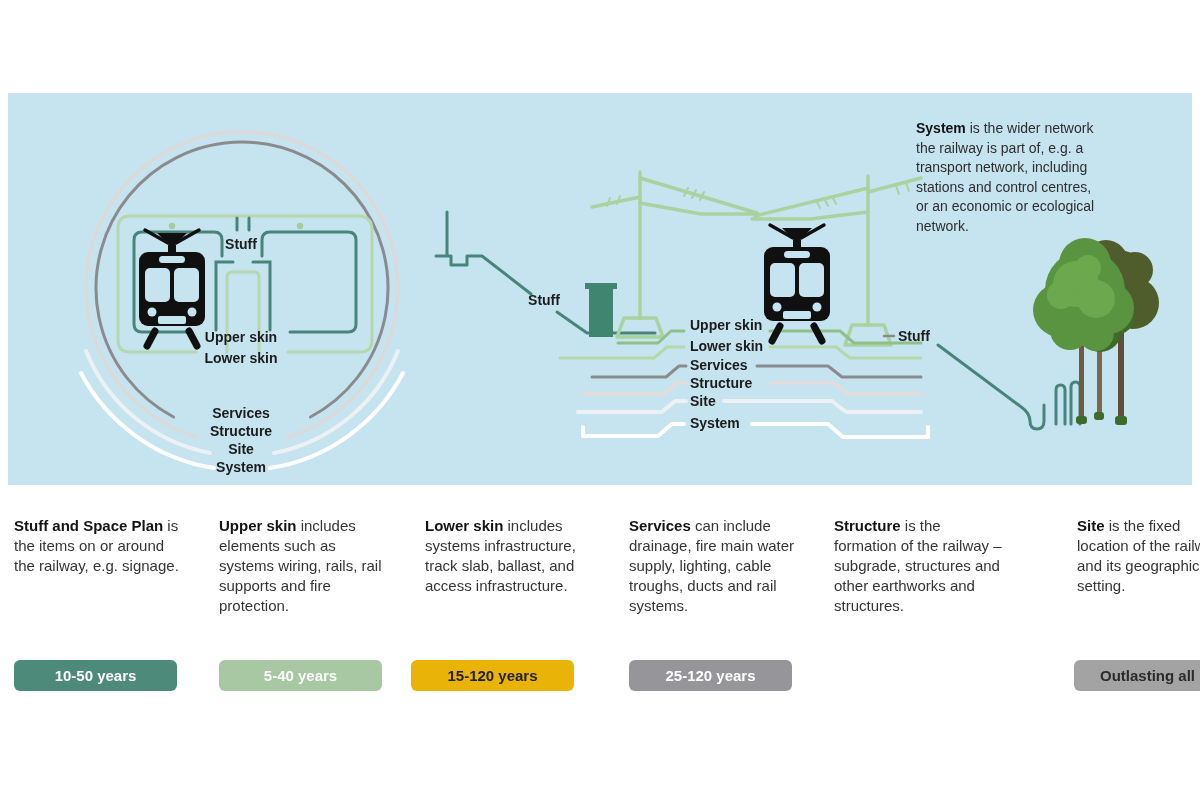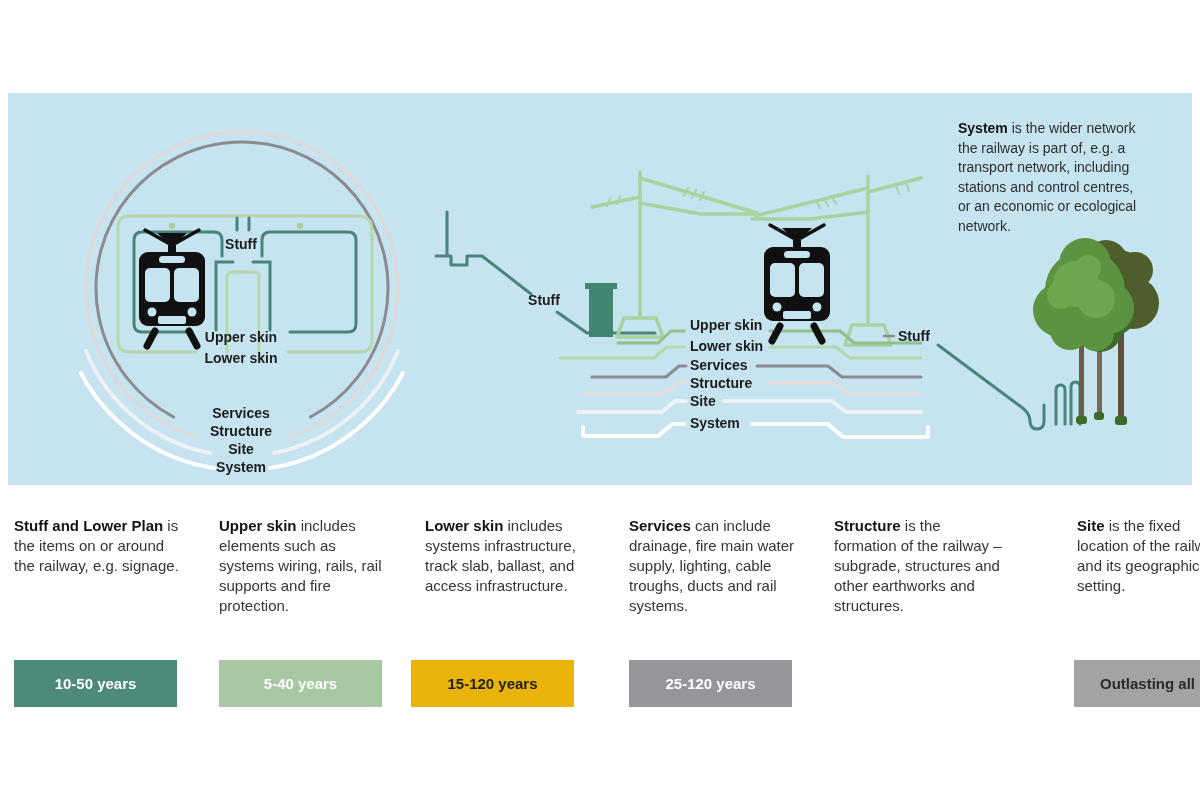--- a/index.html
+++ b/index.html
@@ -1,25 +1,25 @@
 <!DOCTYPE html>
 <html><head>
 <meta charset="utf-8">
 <style>
   html,body{margin:0;padding:0;background:#ffffff;}
   .stage{position:relative;width:1200px;height:802px;background:#ffffff;overflow:hidden;
          font-family:"Liberation Sans",sans-serif;}
   .panel-svg{position:absolute;left:0;top:0;}
-  .note{position:absolute;left:958px;top:119px;width:186px;font-size:14px;line-height:19.5px;
+  .note{position:absolute;left:916px;top:119px;width:186px;font-size:14px;line-height:19.5px;
         color:#2e2e2e;}
   .note b{color:#111;}
   .legend-col{position:absolute;top:516px;font-size:15px;line-height:20px;color:#353535;}
   .legend-col b{color:#141414;}
-  .year-bar{position:absolute;top:660px;height:47px;display:flex;align-items:center;
-            justify-content:center;font-size:15px;font-weight:bold;}
+  .year-bar{position:absolute;top:660px;height:31px;display:flex;align-items:center;
+            justify-content:center;font-size:15px;font-weight:bold;border-radius:6px;}
   svg text{font-family:"Liberation Sans",sans-serif;}
 </style>
 </head>
 <body>
 
 <div class="stage">
 
   <svg class="panel-svg" width="1200" height="802" viewBox="0 0 1200 802">
 
     <defs>
@@ -162,21 +162,21 @@
         <rect x="1115" y="416" width="12" height="9" rx="3"></rect>
       </g>
     </g>
   </svg>
 
   <div class="note">
     <b>System</b><span> is the wider network the railway is part of, e.g. a transport network, including stations and control centres, or an economic or ecological network.</span>
   </div>
 
   <div class="legend-col" style="left:14px;width:170px;">
-    <b>Stuff and Lower Plan</b><span> is the items on or around the railway, e.g. signage.</span>
+    <b>Stuff and Space Plan</b><span> is the items on or around the railway, e.g. signage.</span>
   </div>
   <div class="legend-col" style="left:219px;width:170px;">
     <b>Upper skin</b><span> includes elements such as systems wiring, rails, rail supports and fire protection.</span>
   </div>
   <div class="legend-col" style="left:425px;width:166px;">
     <b>Lower skin</b><span> includes systems infrastructure, track slab, ballast, and access infrastructure.</span>
   </div>
   <div class="legend-col" style="left:629px;width:172px;">
     <b>Services</b><span> can include drainage, fire main water supply, lighting, cable troughs, ducts and rail systems.</span>
   </div>

